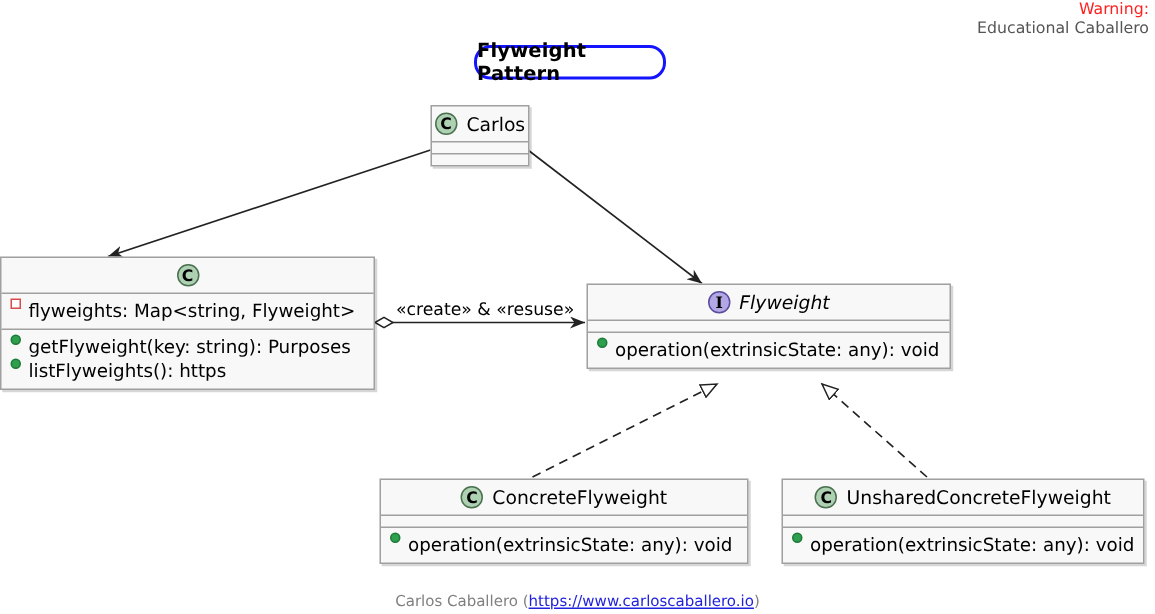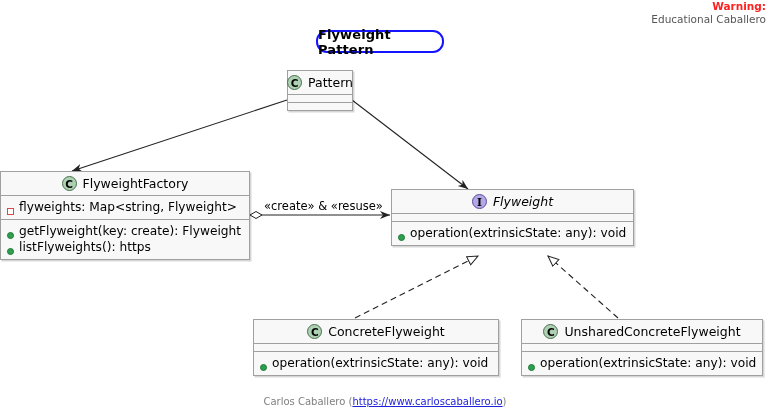--- a/index.html
+++ b/index.html
@@ -20,21 +20,21 @@
   #warning-note {
     position: absolute;
     top: 0px;
     right: 4px;
     text-align: right;
     line-height: 13px;
   }
   #warning-note .warn-title {
     display: block;
     color: #FF2020;
-    font-weight: bold;
+    font-weight: normal;
     font-size: 10.5px;
   }
   #warning-note .warn-sub {
     display: block;
     color: #555555;
     font-size: 10.5px;
   }
 
   
   #diagram-title {
@@ -77,21 +77,21 @@
   .uml-sep {
     border-top: 1px solid #A0A0A0;
     height: 0;
   }
   .uml-compartment {
     padding: 3px 6px 4px 6px;
   }
   .uml-compartment.empty { height: 7px; padding: 0; }
   .uml-row {
     display: flex;
-    align-items: flex-end;
+    align-items: flex-start;
     gap: 5px;
     font-size: 12.2px;
     line-height: 16px;
     white-space: nowrap;
   }
 
   
   .badge {
     width: 15px;
     height: 15px;
@@ -205,45 +205,44 @@
   <line x1="355" y1="318" x2="478" y2="256" stroke="#222222" stroke-width="1.1" stroke-dasharray="6,4" marker-end="url(#hollow-triangle)"></line>
 
   <line x1="618" y1="318" x2="548" y2="256" stroke="#222222" stroke-width="1.1" stroke-dasharray="6,4" marker-end="url(#hollow-triangle)"></line>
 </svg>
 
 <div id="edge-label-create">«create» &amp; «resuse»</div>
 
 <div class="uml-box" style="left:287px; top:70px; width:66px;">
   <div class="uml-header">
     <span class="badge badge-class">C</span>
-    <span>Pattern</span>
+    <span>Carlos</span>
   </div>
   <div class="uml-sep"></div>
   <div class="uml-compartment empty"></div>
   <div class="uml-sep"></div>
   <div class="uml-compartment empty"></div>
 </div>
 
 <div class="uml-box" style="left:0px; top:171px; width:250px;">
   <div class="uml-header">
     <span class="badge badge-class">C</span>
-    <span>FlyweightFactory</span>
   </div>
   <div class="uml-sep"></div>
   <div class="uml-compartment">
     <div class="uml-row">
       <span class="vis vis-private"></span>
       <span>flyweights: Map&lt;string, Flyweight&gt;</span>
     </div>
   </div>
   <div class="uml-sep"></div>
   <div class="uml-compartment">
     <div class="uml-row">
       <span class="vis vis-public"></span>
-      <span>getFlyweight(key: create): Flyweight</span>
+      <span>getFlyweight(key: string): Purposes</span>
     </div>
     <div class="uml-row">
       <span class="vis vis-public"></span>
       <span>listFlyweights(): https</span>
     </div>
   </div>
 </div>
 
 <div class="uml-box" style="left:391px; top:189px; width:243px;">
   <div class="uml-header italic">

